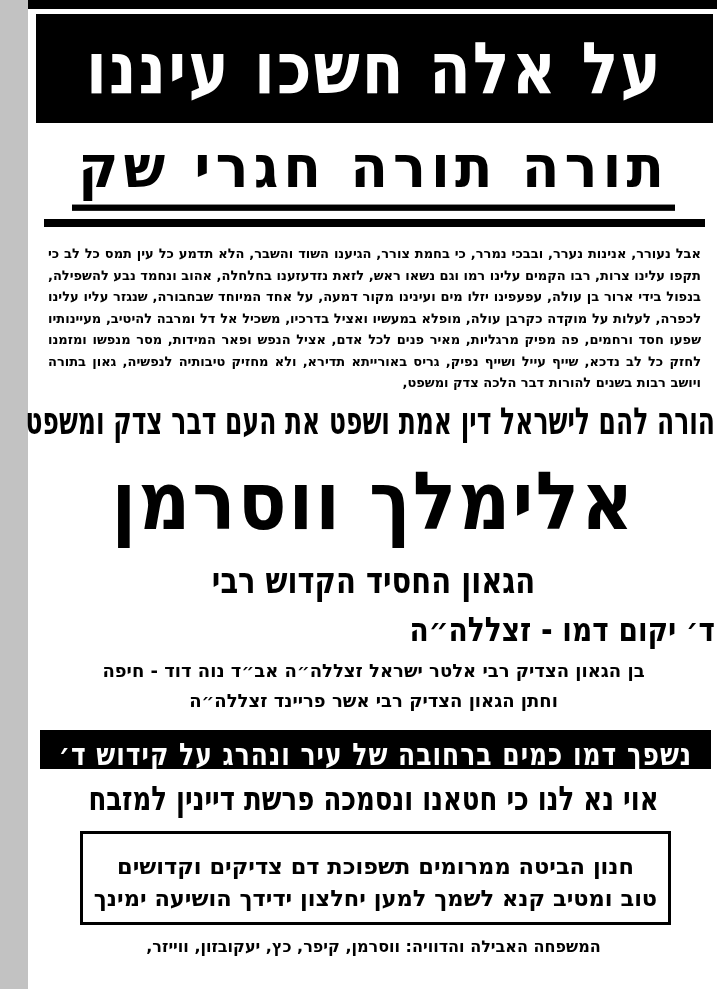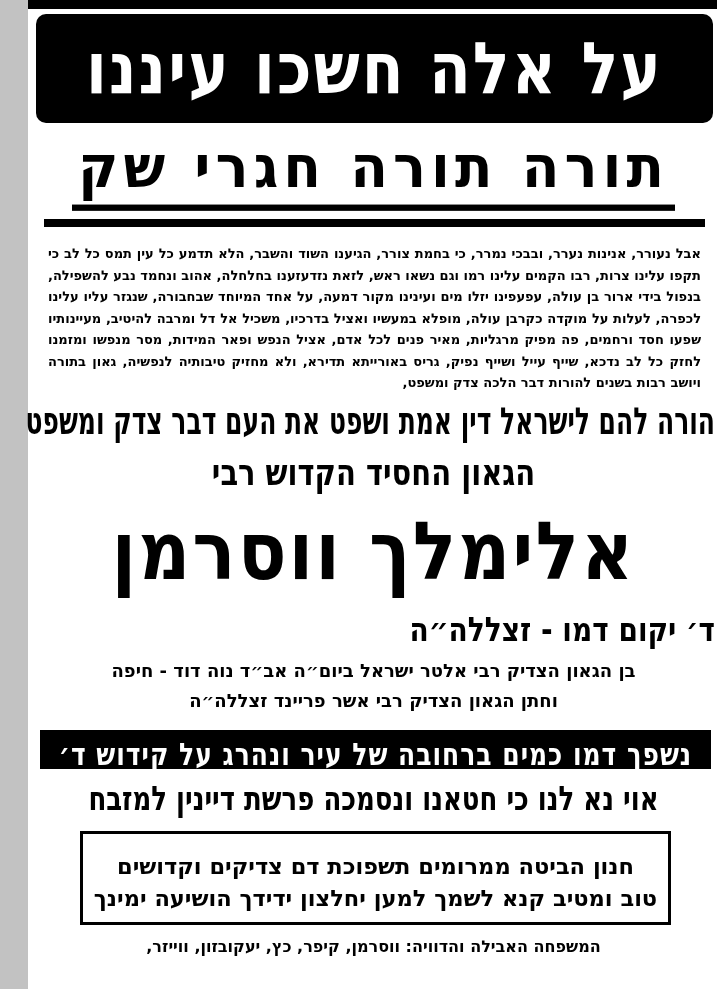--- a/index.html
+++ b/index.html
@@ -10,21 +10,21 @@
   }
   .sheet{
     position:absolute;top:0;right:0;bottom:0;left:28px;
     background:#ffffff;color:#000;
     display:flex;flex-direction:column;align-items:stretch;
   }
   .edge-strip{position:absolute;top:0;left:0;width:28px;height:989px;background:#c2c2c2;}
   .topbar{height:9px;background:#000;margin:0 2px 5px 0;}
   .banner{
     background:#000;color:#fff;text-align:center;
-    margin:0 6px 4px 8px;padding:18px 4px 20px 4px;border-radius:10px;
+    margin:0 6px 4px 8px;padding:18px 4px 20px 4px;
   }
   .banner-text{
     font-size:61px;font-weight:bold;letter-spacing:2px;
     display:inline-block;transform:scaleY(1.18);transform-origin:center;
     white-space:nowrap;
   }
   .headline{
     text-align:center;margin:8px 10px 2px 10px;
   }
   .headline-text{
@@ -90,34 +90,34 @@
   </div>
 
   <div class="rule"></div>
 
   <div class="eulogy">אבל נעורר, אנינות נערר, ובבכי נמרר, כי בחמת צורר, הגיענו השוד והשבר, הלא תדמע כל עין תמס כל לב כי תקפו עלינו צרות, רבו הקמים עלינו רמו וגם נשאו ראש, לזאת נזדעזענו בחלחלה, אהוב ונחמד נבע להשפילה, בנפול בידי ארור בן עולה, עפעפינו יזלו מים ועינינו מקור דמעה, על אחד המיוחד שבחבורה, שנגזר עליו עלינו לכפרה, לעלות על מוקדה כקרבן עולה, מופלא במעשיו ואציל בדרכיו, משכיל אל דל ומרבה להיטיב, מעיינותיו שפעו חסד ורחמים, פה מפיק מרגליות, מאיר פנים לכל אדם, אציל הנפש ופאר המידות, מסר מנפשו ומזמנו לחזק כל לב נדכא, שייף עייל ושייף נפיק, גריס באורייתא תדירא, ולא מחזיק טיבותיה לנפשיה, גאון בתורה ויושב רבות בשנים להורות דבר הלכה צדק ומשפט,</div>
 
   <div class="bigline judge">
     <span>הורה להם לישראל דין אמת ושפט את העם דבר צדק ומשפט</span>
   </div>
 
+  <div class="bigline name">
+    <span>אלימלך ווסרמן</span>
+  </div>
+
   <div class="bigline honorific">
     <span>הגאון החסיד הקדוש רבי</span>
-  </div>
-
-  <div class="bigline name">
-    <span>אלימלך ווסרמן</span>
   </div>
 
   <div class="bigline avenge">
     <span>ד׳ יקום דמו - זצללה״ה</span>
   </div>
 
   <div class="lineage">
-    <div>בן הגאון הצדיק רבי אלטר ישראל ביום״ה אב״ד נוה דוד - חיפה</div>
+    <div>בן הגאון הצדיק רבי אלטר ישראל זצללה״ה אב״ד נוה דוד - חיפה</div>
     <div>וחתן הגאון הצדיק רבי אשר פריינד זצללה״ה</div>
   </div>
 
   <div class="banner2">
     <span class="banner2-text">נשפך דמו כמים ברחובה של עיר ונהרג על קידוש ד׳</span>
   </div>
 
 
   <div class="bigline lament">
     <span>אוי נא לנו כי חטאנו ונסמכה פרשת דיינין למזבח</span>

